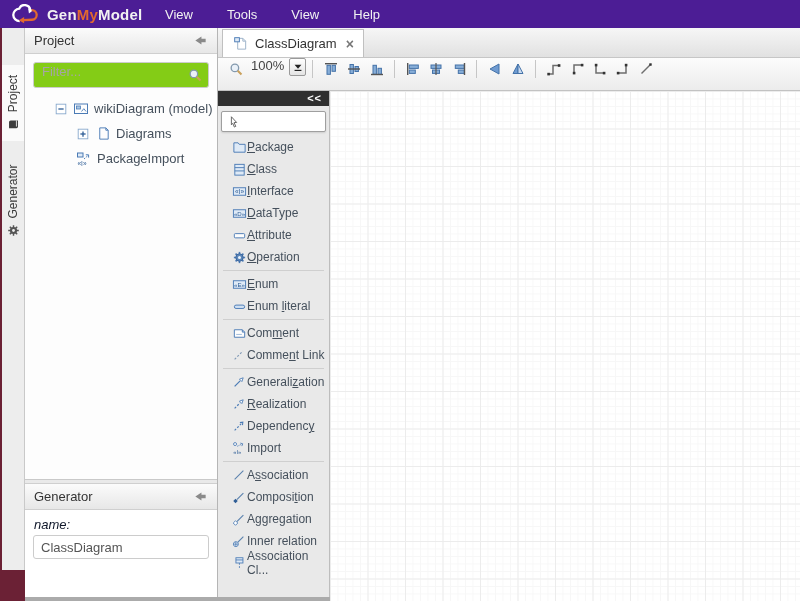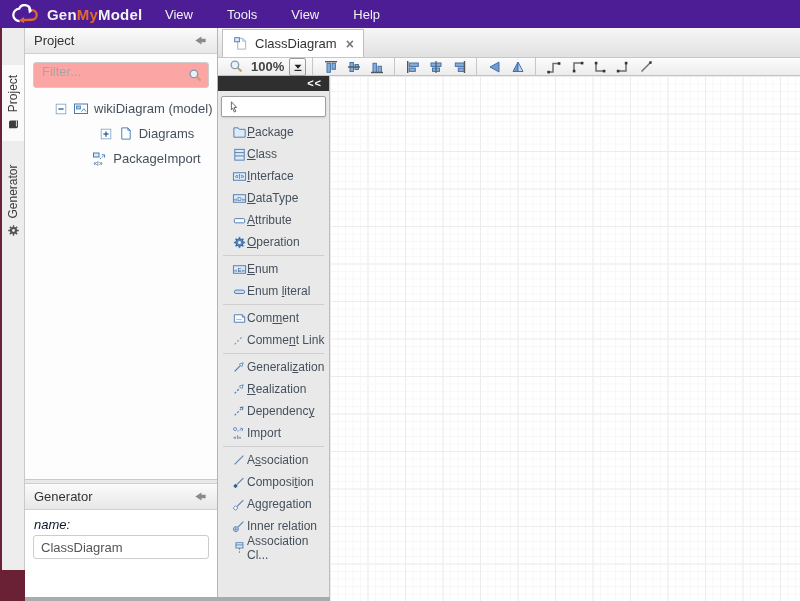--- a/index.html
+++ b/index.html
@@ -21,41 +21,41 @@
   .side-tab.active { background: #fafafa; }
   #tab-project { width: 76px; left: -25px; top: 64px; }
   #tab-generator { width: 92px; left: -33px; top: 162px; }
 
   
   .left-col { position: absolute; left: 25px; top: 28px; bottom: 0; width: 193px; display: flex; flex-direction: column; border-right: 1px solid #b5b5b5; background: #fff; z-index: 9; }
   .panel-header { height: 26px; flex: none; background: linear-gradient(#fbfbfb, #e7e7e7); border-bottom: 1px solid #cfcfcf; display: flex; align-items: center; padding: 0 9px; color: #333; }
   .panel-header .hdr-arrow { margin-left: auto; width: 16px; height: 16px; }
   .project-body { flex: 1; background: #fdfdfd; border-bottom: 1px solid #c9c9c9; overflow: hidden; }
   .filter-wrap { position: relative; margin: 8px; }
-  .filter-wrap input { width: 100%; height: 26px; border: 1px solid #ccc; border-radius: 3px; padding: 0 26px 8px 8px; font-size: 13px; color: #333; font-family: inherit; outline: none; background:#fca5a5; }
+  .filter-wrap input { width: 100%; height: 26px; border: 1px solid #ccc; border-radius: 3px; padding: 0 26px 8px 8px; font-size: 13px; color: #333; font-family: inherit; outline: none; background:#84cc16; }
   .filter-wrap input::placeholder { color: #a5a5a5; }
   .filter-wrap .icon-right { position: absolute; right: 6px; top: 5px; width: 16px; height: 16px; }
   .tree { margin-top: 4px; }
   .tree-row { height: 25px; display: flex; align-items: center; gap: 5px; color: #45505c; }
   .tree-row.lvl0 { padding-left: 29px; }
-  .tree-row.lvl1 { padding-left: 51px; justify-content: center; }
+  .tree-row.lvl1 { padding-left: 51px; }
   .expander { width: 14px; height: 14px; flex: none; }
   .icon { display: inline-flex; width: 16px; height: 16px; align-items: center; justify-content: center; flex: none; }
   .icon svg, .expander svg { display: block; }
   .splitter { height: 4px; flex: none; background: #e9e9e9; border-bottom: 1px solid #cfcfcf; }
   .properties-panel { height: 117px; flex: none; background: #fff; display: flex; flex-direction: column; }
   .prop-label { margin: 7px 9px 3px; color: #0f172a; font-style: italic; }
   .prop-input { margin: 0 8px; height: 24px; border: 1px solid #ccc; border-radius: 3px; padding: 0 7px; font-size: 13px; color: #555; font-family: inherit; outline: none; background:#fff; }
 
   
   .main { position: absolute; left: 218px; top: 28px; right: 0; bottom: 0; display: flex; flex-direction: column; }
   .tabbar { height: 30px; flex: none; background: linear-gradient(#f6f6f6, #e1e1e1); border-bottom: 1px solid #c6c6c6; display: flex; align-items: stretch; padding-left: 4px; }
   .diagram-tab { display: flex; align-items: center; gap: 7px; padding: 0 9px; background: #fff; border: 1px solid #c0c0c0; border-bottom: none; margin-top: 1px; color: #333; }
   .tab-close { color: #777; font-size: 14px; font-weight: bold; padding-left: 2px; cursor: default; }
-  .toolbar { height: 18px; flex: none; background: linear-gradient(#fcfcfc, #ececec); border-bottom: 1px solid #c2c2c2; display: flex; align-items: center; padding-left: 7px; font-weight: bold; }
+  .toolbar { height: 33px; flex: none; background: linear-gradient(#fcfcfc, #ececec); border-bottom: 1px solid #c2c2c2; display: flex; align-items: flex-start; padding-left: 7px; }
   .tsep { width: 1px; height: 18px; background: #c6c6c6; margin: 0 6px; flex: none; }
   .tbtn { width: 23px; height: 22px; display: flex; align-items: center; justify-content: center; flex: none; }
   .zoom-value { color: #444; margin: 0 5px 0 3px; }
   .combo-btn { width: 17px; height: 18px; border: 1px solid #9a9a9a; border-radius: 2px; background: linear-gradient(#fff, #e4e4e4); display: flex; align-items: center; justify-content: center; }
 
   .content { flex: 1; display: flex; min-height: 0; }
   .palette { width: 112px; flex: none; background: #e9e9e9; border-right: 1px solid #bdbdbd; display: flex; flex-direction: column; overflow: hidden; }
   .palette-header { height: 15px; flex: none; background: #2f2f2f; color: #fff; font-size: 11px; font-weight: bold; text-align: right; line-height: 14px; padding-right: 7px; letter-spacing: 1px; }
   .selection-tool { margin: 5px 3px 4px; height: 21px; flex: none; background: #fff; border: 1px solid #9f9f9f; border-radius: 2px; display: flex; align-items: center; padding-left: 4px; box-shadow: 0 1px 2px rgba(0,0,0,.12); }
   .palette-items { flex: 1; }

